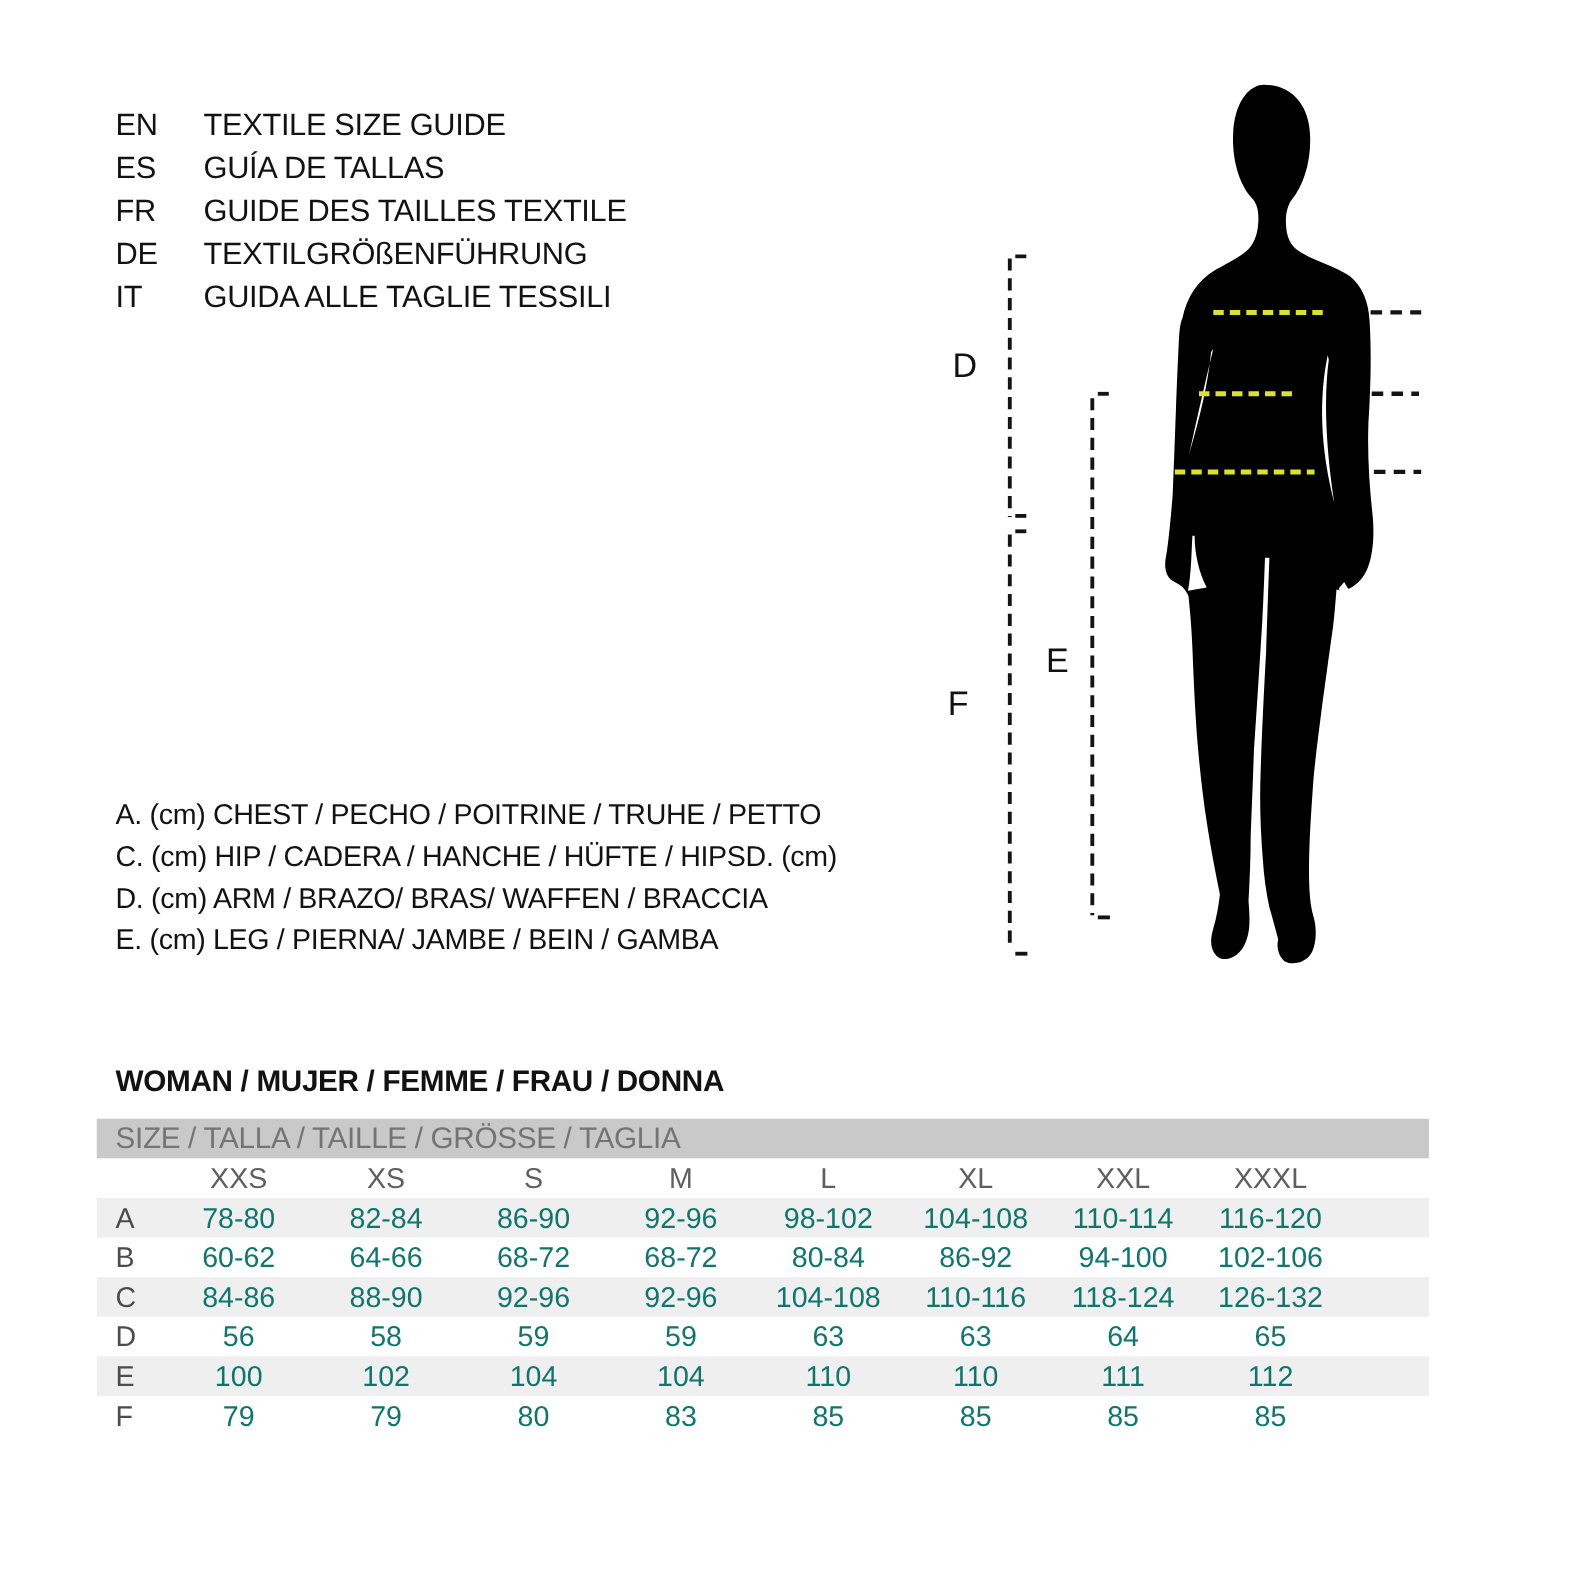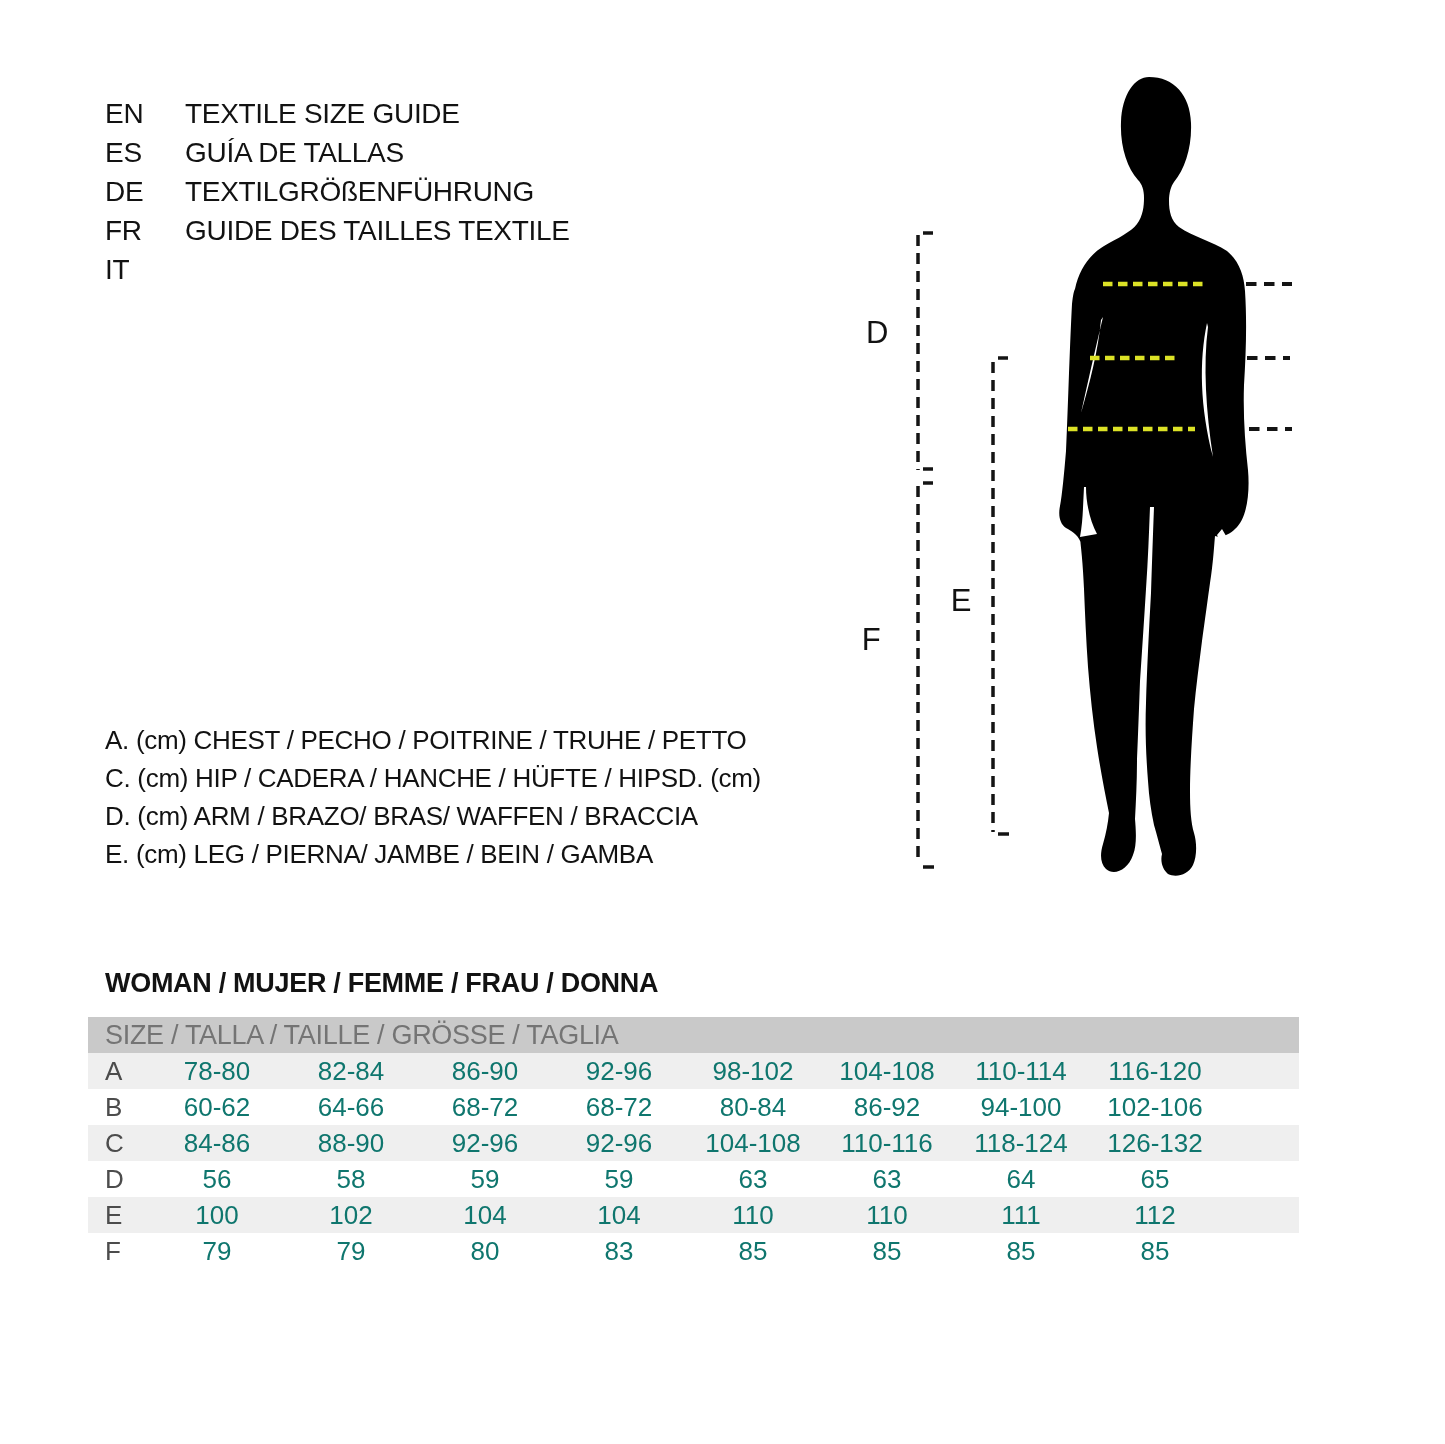--- a/index.html
+++ b/index.html
@@ -40,29 +40,30 @@
   <div class="lang-block">
     <div class="lang-row">
       <span class="lang-code">EN</span>
       <span>TEXTILE SIZE GUIDE</span>
     </div>
     <div class="lang-row">
       <span class="lang-code">ES</span>
       <span>GUÍA DE TALLAS</span>
     </div>
     <div class="lang-row">
+      <span class="lang-code">FR</span>
+      <span>GUIDE DES TAILLES TEXTILE</span>
+    </div>
+    <div class="lang-row">
       <span class="lang-code">DE</span>
       <span>TEXTILGRÖßENFÜHRUNG</span>
     </div>
     <div class="lang-row">
-      <span class="lang-code">FR</span>
-      <span>GUIDE DES TAILLES TEXTILE</span>
-    </div>
-    <div class="lang-row">
       <span class="lang-code">IT</span>
+      <span>GUIDA ALLE TAGLIE TESSILI</span>
     </div>
   </div>
 
   <div class="figure">
     <svg width="605" height="840" viewBox="0 0 605 840">
       <g transform="translate(217,15)">
         <path fill="#000000" d="
           M 92 2
           C 117 2 133 20 134 48 C 135 72 128 94 117 107
           C 114 111 112 118 112 126 C 112 136 114 146 122 152
@@ -135,20 +136,32 @@
     <div class="measure-row">C. (cm) HIP / CADERA / HANCHE / HÜFTE / HIPSD. (cm)</div>
     <div class="measure-row">D. (cm) ARM / BRAZO/ BRAS/ WAFFEN / BRACCIA</div>
     <div class="measure-row">E. (cm) LEG / PIERNA/ JAMBE / BEIN / GAMBA</div>
   </div>
 
   <div class="woman-title">WOMAN / MUJER / FEMME / FRAU / DONNA</div>
 
   <div class="size-table">
     <div class="band">SIZE / TALLA / TAILLE / GRÖSSE / TAGLIA</div>
 
+    <div class="trow sizes-row">
+      <span class="rlabel"></span>
+      <span class="cell">XXS</span>
+      <span class="cell">XS</span>
+      <span class="cell">S</span>
+      <span class="cell">M</span>
+      <span class="cell">L</span>
+      <span class="cell">XL</span>
+      <span class="cell">XXL</span>
+      <span class="cell">XXXL</span>
+      <span></span>
+    </div>
 
     <div class="trow stripe">
       <span class="rlabel">A</span>
       <span class="cell">78-80</span>
       <span class="cell">82-84</span>
       <span class="cell">86-90</span>
       <span class="cell">92-96</span>
       <span class="cell">98-102</span>
       <span class="cell">104-108</span>
       <span class="cell">110-114</span>

